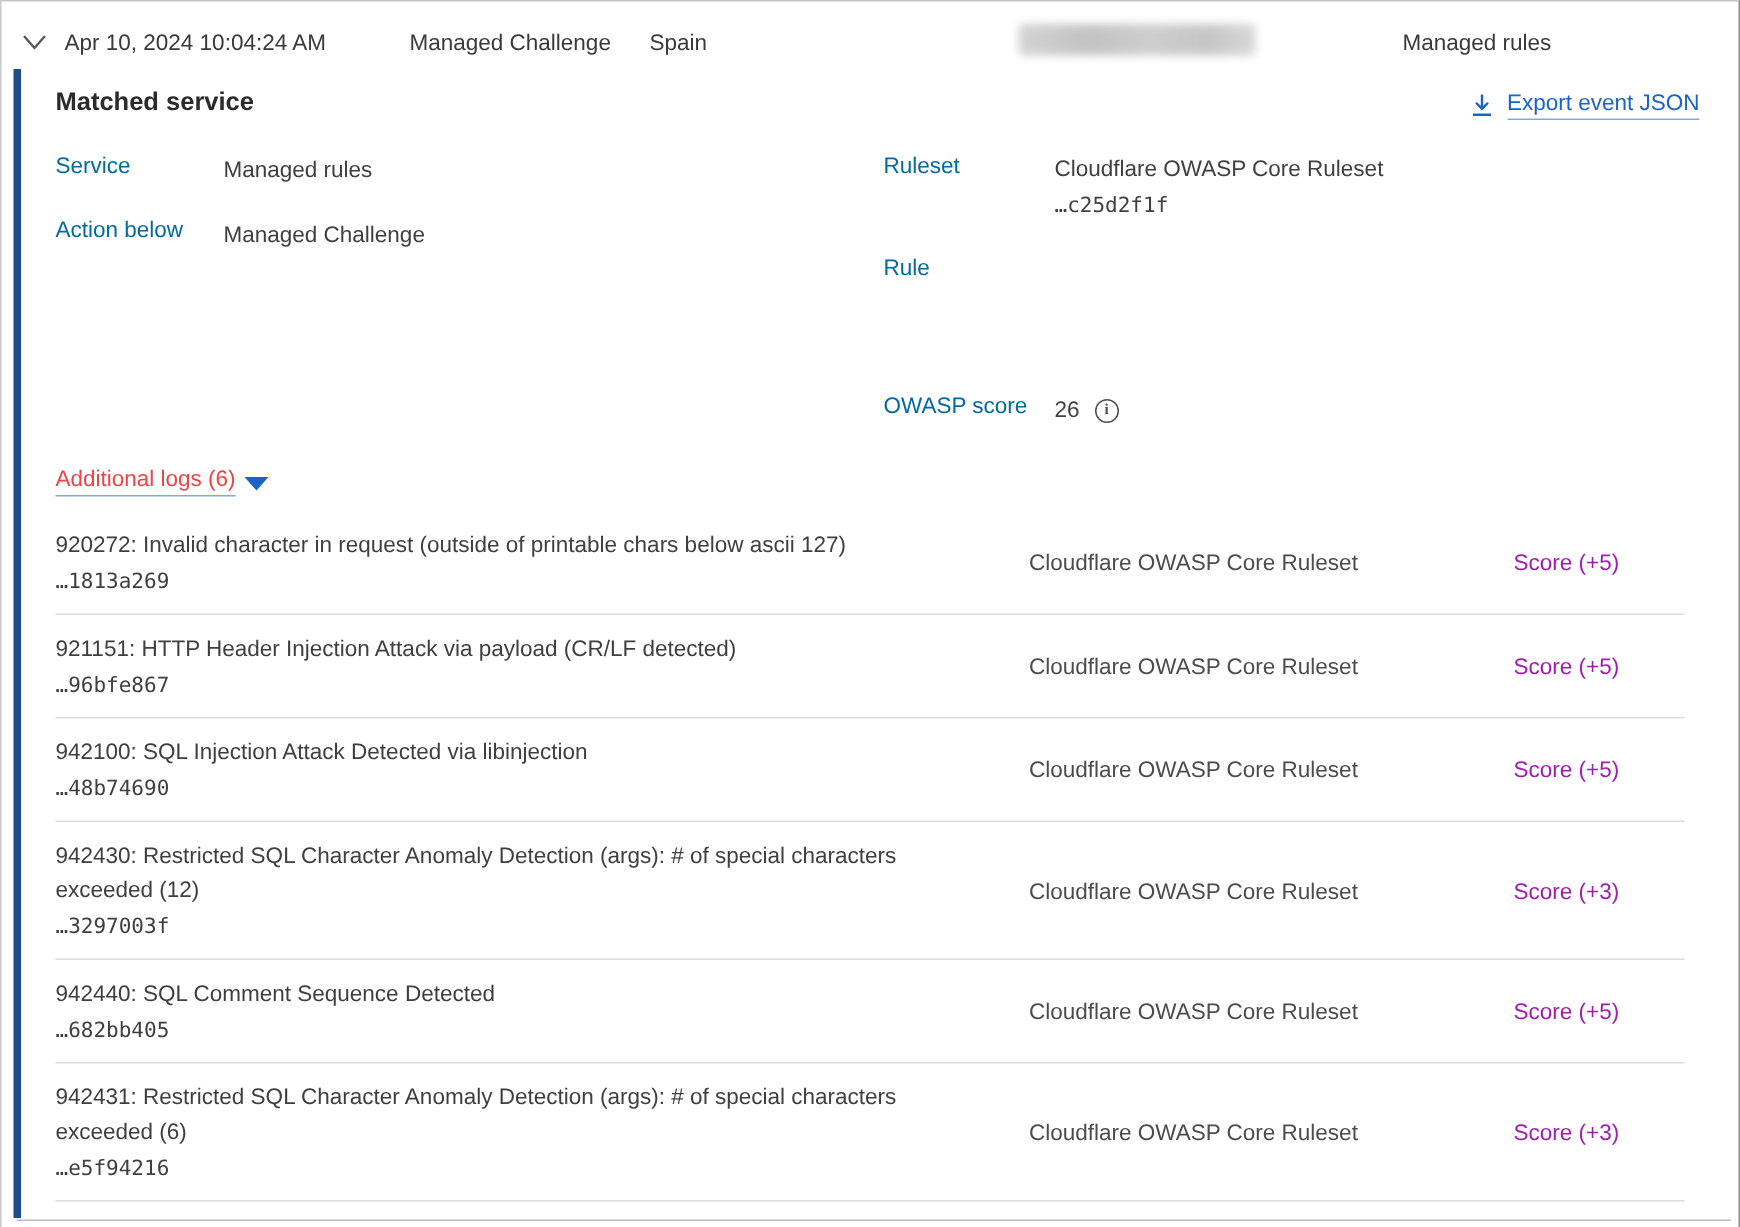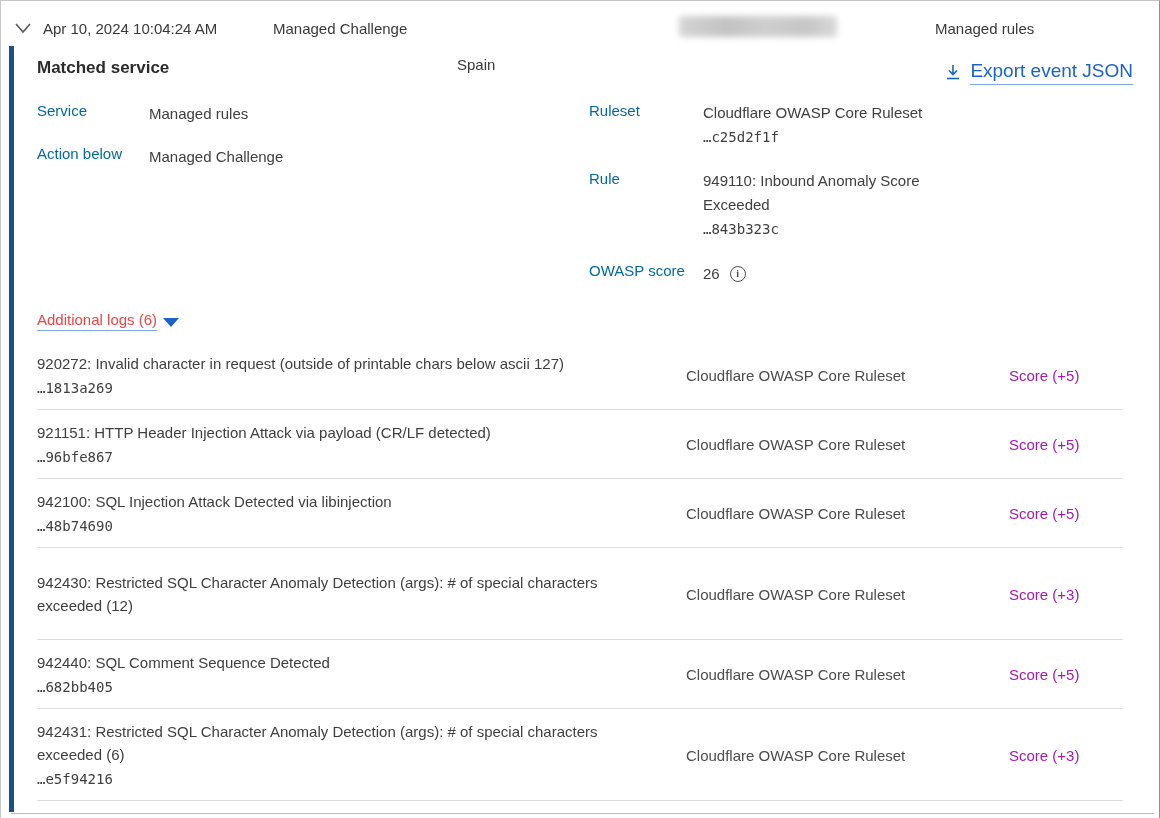--- a/index.html
+++ b/index.html
@@ -16,37 +16,37 @@
     border-right: 1px solid #8f8f8f;
     overflow: hidden;
   }
 
   
   .header-row { position: absolute; top: 1px; left: 0; width: 100%; height: 44px; cursor: pointer; }
   .header-row .cell { position: absolute; top: 18px; font-size: 15px; color: #3a3a3a; white-space: nowrap; }
   .chevron { position: absolute; left: 13px; top: 19px; width: 18px; height: 14px; }
   .h-timestamp { left: 42px; }
   .h-action   { left: 272px; }
-  .h-country  { left: 456px; margin-top: 36px; }
+  .h-country  { left: 432px; }
   .h-service  { left: 934px; }
   .redacted {
     position: absolute; left: 678px; top: 14px; width: 158px; height: 21px;
     background: linear-gradient(90deg,#cdcdcd 0%, #b9b9b9 30%, #c6c6c6 55%, #bdbdbd 80%, #d2d2d2 100%);
     border-radius: 3px; filter: blur(3px); opacity: .85;
   }
 
   
   .accent-bar { position: absolute; left: 8px; top: 45px; width: 5px; height: 766px; background: #1d4e89; }
 
   .panel-title { position: absolute; left: 36px; top: 57px; font-size: 17px; font-weight: 700; color: #2b2b2b; }
 
   .export-link {
     position: absolute; top: 59px; right: 26px;
     display: flex; align-items: center; gap: 9px;
-    color: #1a63c9; font-size: 19px; cursor: pointer; text-decoration: none;
+    color: #1a63c9; font-size: 15px; cursor: pointer; text-decoration: none;
   }
   .export-link .txt { border-bottom: 1px solid #7ea9e2; padding-bottom: 2px; }
 
   .field-label { position: absolute; font-size: 15px; color: #0369a1; white-space: nowrap; }
   .field-value { position: absolute; font-size: 15px; color: #404040; line-height: 24px; }
   .hash { font-family: "DejaVu Sans Mono", monospace; font-size: 14px; color: #3f3f3f; }
 
   .lbl-service { left: 36px; top: 101px; }
   .val-service { left: 148px; top: 101px; }
   .lbl-action  { left: 36px; top: 144px; }
@@ -134,24 +134,20 @@
   <span class="field-label lbl-action">Action below</span>
   <span class="field-value val-action">Managed Challenge</span>
 
   <span class="field-label lbl-ruleset">Ruleset</span>
   <div class="field-value val-ruleset">
     <span>Cloudflare OWASP Core Ruleset</span>
     <span class="hash" style="display:block;">…c25d2f1f</span>
   </div>
 
   <span class="field-label lbl-rule">Rule</span>
-  <div class="field-value val-rule">
-    <span>949110: Inbound Anomaly Score Exceeded</span>
-    <span class="hash" style="display:block;">…843b323c</span>
-  </div>
 
   <span class="field-label lbl-owasp">OWASP score</span>
   <div class="field-value val-owasp">
     <span>26</span>
     <span class="info-icon">i</span>
   </div>
 
   <div class="logs-toggle">
     <span class="txt">Additional logs (6)</span>
     <span class="caret-down"></span>
@@ -182,20 +178,21 @@
         <span>942100: SQL Injection Attack Detected via libinjection</span>
         <span class="hash">…48b74690</span>
       </div>
       <div class="log-ruleset">Cloudflare OWASP Core Ruleset</div>
       <div class="log-score">Score (+5)</div>
     </div>
 
     <div class="log-row tall">
       <div class="log-desc">
         <span>942430: Restricted SQL Character Anomaly Detection (args): # of special characters exceeded (12)</span>
+        <span class="hash">…3297003f</span>
       </div>
       <div class="log-ruleset">Cloudflare OWASP Core Ruleset</div>
       <div class="log-score">Score (+3)</div>
     </div>
 
     <div class="log-row">
       <div class="log-desc">
         <span>942440: SQL Comment Sequence Detected</span>
         <span class="hash">…682bb405</span>
       </div>

